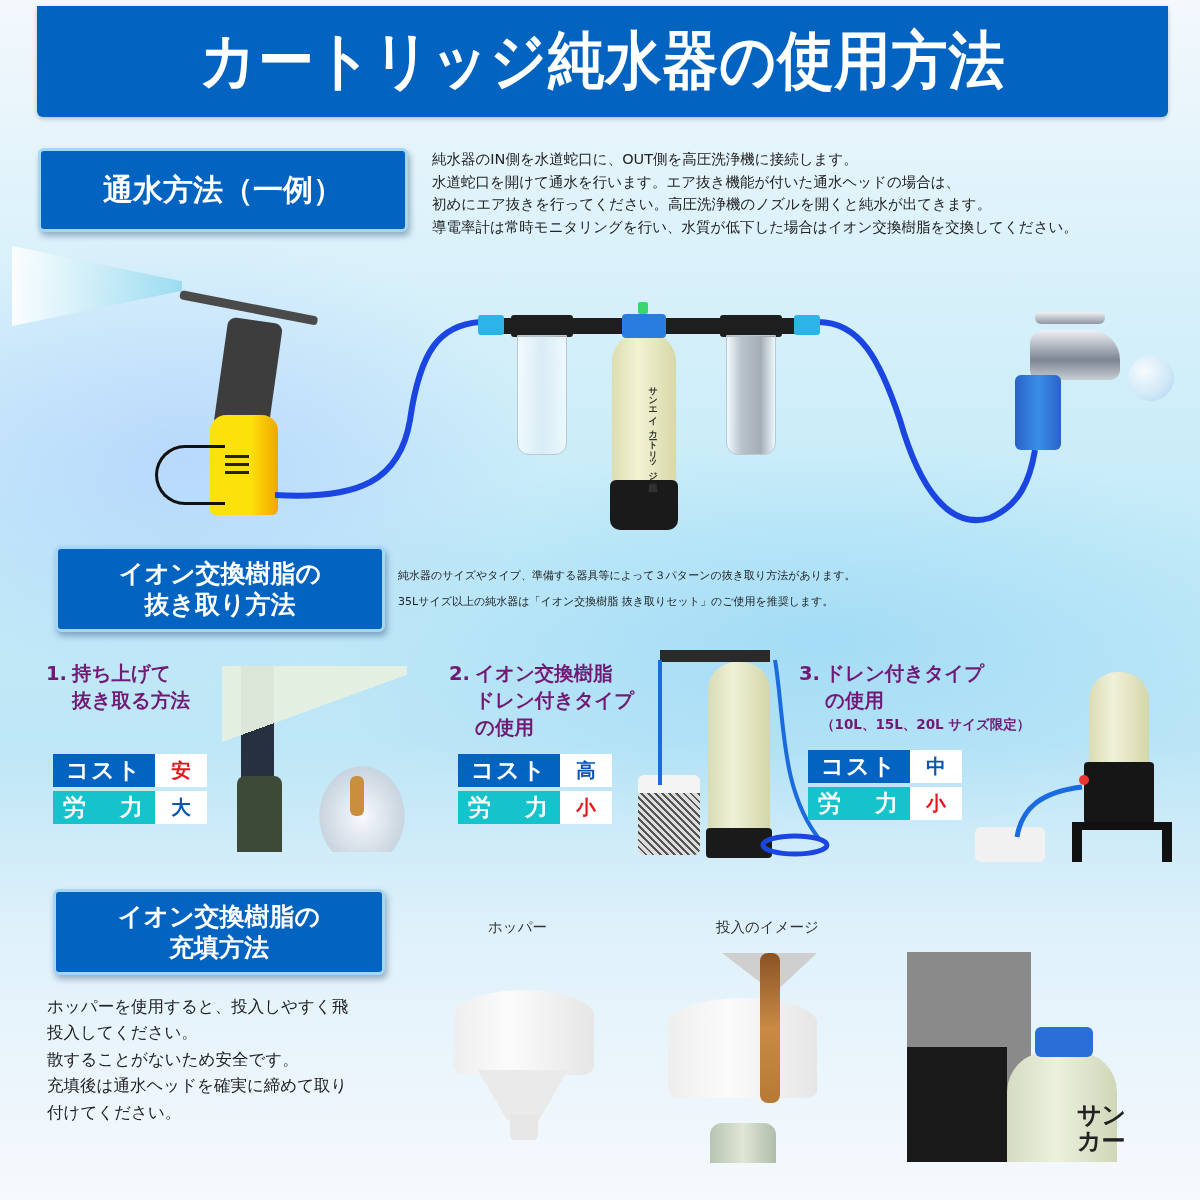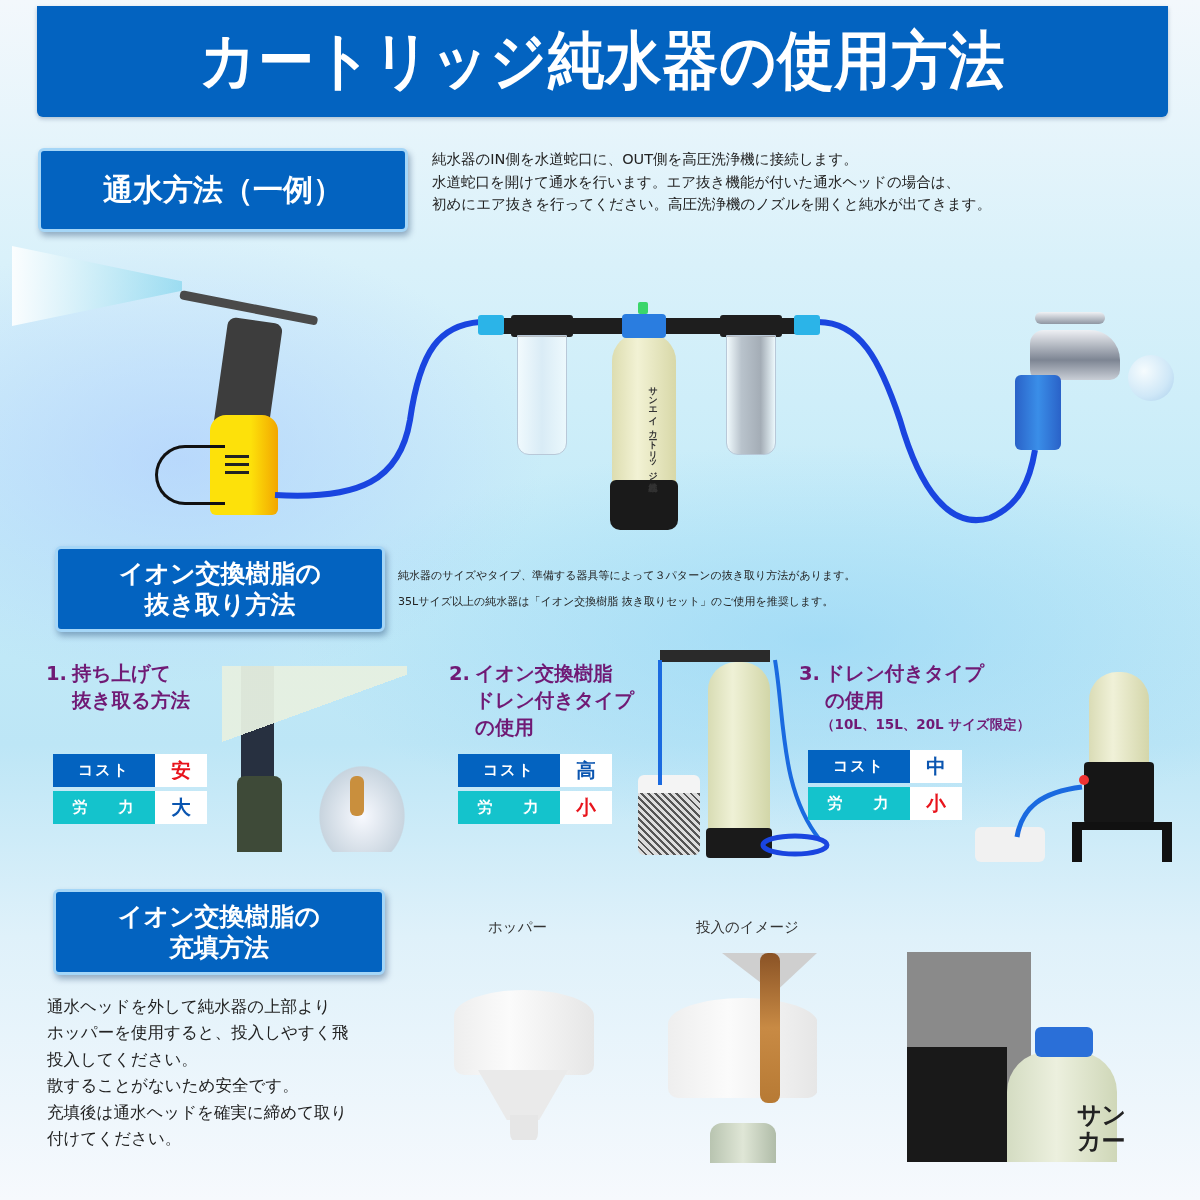--- a/index.html
+++ b/index.html
@@ -54,38 +54,38 @@
   .method .indent { padding-left: 26px; display: block; }
   .m1 { left: 46px; top: 660px; }
   .m2 { left: 449px; top: 660px; }
   .m3 { left: 799px; top: 660px; }
   .m3 .note { font-size: 13.5px; padding-left: 22px; display: block; line-height: 20px; }
 
   
   .badges { display: flex; flex-direction: column; gap: 4px; }
   .badge-row { display: flex; height: 33px; }
   .badge-key {
-    width: 102px; color: #fff; font-weight: bold; font-size: 15px;
+    width: 102px; color: #fff; font-weight: bold; font-size: 23px;
     display: flex; align-items: center; justify-content: center; letter-spacing: 2px;
   }
   .badge-key.cost { background: #0363c0; }
   .badge-key.labor { background: #14c3cc; word-spacing: 22px; }
   .badge-val {
     width: 52px; background: #fff; font-weight: bold; font-size: 19.5px;
     display: flex; align-items: center; justify-content: center;
   }
   .v-red { color: #e8141c; }
   .v-blue { color: #0a55b0; }
   .b1 { left: 53px; top: 754px; }
   .b2 { left: 458px; top: 754px; }
   .b3 { left: 808px; top: 750px; }
 
   .caption { font-size: 14.5px; color: #333; }
   .cap1 { left: 488px; top: 918px; }
-  .cap2 { left: 696px; top: 918px; font-family: Liberation Mono, monospace; }
+  .cap2 { left: 716px; top: 918px; font-family: Liberation Mono, monospace; }
 
   
   .spray {
     left: 12px; top: 246px; width: 170px; height: 80px;
     background: linear-gradient(90deg, rgba(255,255,255,0.9), rgba(120,210,235,0.6));
     clip-path: polygon(0 0, 100% 44%, 100% 56%, 0 100%);
   }
   .wand { left: 180px; top: 290px; width: 140px; height: 9px; background: #4a4a4a; transform: rotate(11deg); transform-origin: left center; border-radius: 4px; }
   .washer-handle { left: 220px; top: 320px; width: 55px; height: 120px; background: #3d3d3d; border-radius: 8px 8px 0 0; transform: rotate(8deg); }
   .washer-body { left: 210px; top: 415px; width: 68px; height: 100px; background: linear-gradient(90deg, #fde10a 60%, #f2a600); border-radius: 16px 16px 6px 6px; }
@@ -150,20 +150,21 @@
   <h1>カートリッジ純水器の使用方法</h1>
 </div>
 
 <div class="abs sec-head sec1">
   <span>通水方法（一例）</span>
 </div>
 <div class="abs para para1">
   <div>純水器のIN側を水道蛇口に、OUT側を高圧洗浄機に接続します。</div>
   <div>水道蛇口を開けて通水を行います。エア抜き機能が付いた通水ヘッドの場合は、</div>
   <div>初めにエア抜きを行ってください。高圧洗浄機のノズルを開くと純水が出てきます。</div>
+  <div>導電率計は常時モニタリングを行い、水質が低下した場合はイオン交換樹脂を交換してください。</div>
 </div>
 
 <div>
   <div class="abs spray"></div>
   <div class="abs wand"></div>
   <div class="abs washer-handle"></div>
   <div class="abs washer-body"></div>
   <div class="washer-slot" style="top:455px"></div>
   <div class="washer-slot" style="top:463px"></div>
   <div class="washer-slot" style="top:471px"></div>
@@ -272,21 +273,20 @@
     <div class="badge-key labor">労 力</div>
     <div class="badge-val v-red">小</div>
   </div>
 </div>
 
 <div class="abs sec-head sec3">
   <span>イオン交換樹脂の</span>
   <span>充填方法</span>
 </div>
 <div class="abs para para3">
-  <div>通水ヘッドを外して純水器の上部より</div>
   <div>ホッパーを使用すると、投入しやすく飛</div>
   <div>投入してください。</div>
   <div>散することがないため安全です。</div>
   <div>充填後は通水ヘッドを確実に締めて取り</div>
   <div>付けてください。</div>
 </div>
 
 <div class="abs caption cap1">ホッパー</div>
 <div class="abs caption cap2">投入のイメージ</div>
 

